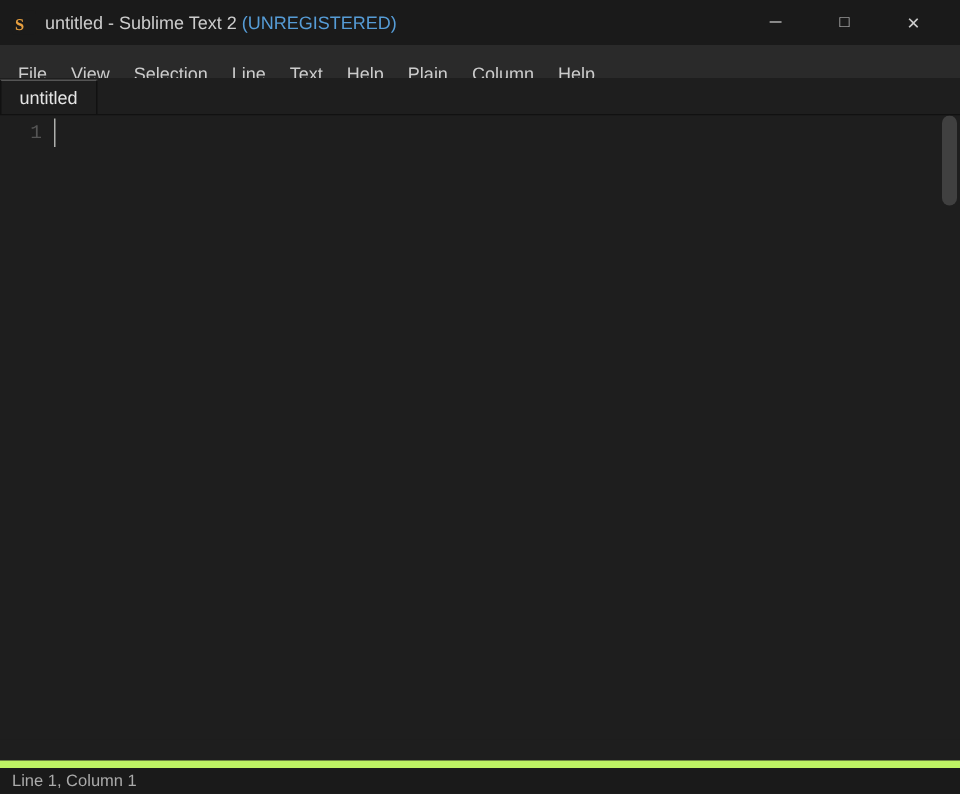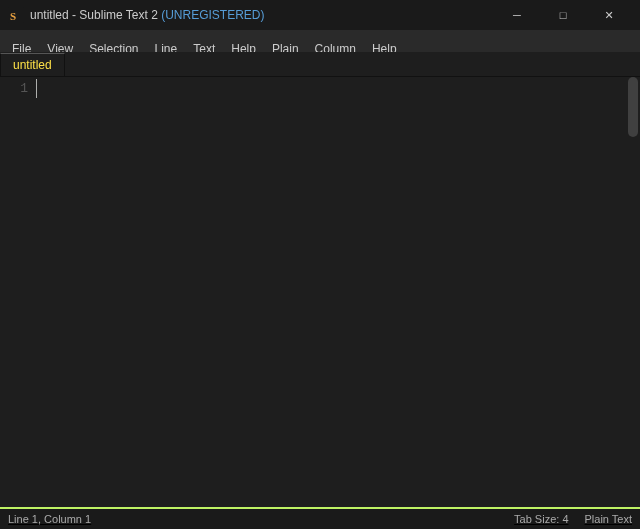--- a/index.html
+++ b/index.html
@@ -94,21 +94,21 @@
       background: #1e1e1e;
       height: 25px;
       display: flex;
       align-items: flex-end;
       flex-shrink: 0;
       border-bottom: 1px solid #111;
     }
 
     #active-tab {
       background: #1e1e1e;
-      color: #fde047;
+      color: #e5e5e5;
       font-size: 12px;
       padding: 4px 12px;
       border-top: 1px solid #555;
       border-left: 1px solid #111;
       border-right: 1px solid #111;
       cursor: pointer;
       white-space: nowrap;
       display: flex;
       align-items: center;
       gap: 8px;
@@ -170,22 +170,21 @@
 
     
     #status-bar {
       background: #1a1a1a;
       height: 22px;
       display: flex;
       align-items: center;
       justify-content: space-between;
       padding: 0 8px;
       flex-shrink: 0;
-      border-top: 2px solid #bef264;
-      text-decoration: underline;
+      border-top: 5px solid #bef264;
     }
 
     #status-left {
       color: #aaaaaa;
       font-size: 11px;
     }
 
     #status-right {
       display: flex;
       gap: 16px;
@@ -264,17 +263,13 @@
     <div id="scrollbar-thumb"></div>
   </div>
 </div>
 
 <div id="scrollbar-h-container">
   <div id="scrollbar-h-track"></div>
 </div>
 
 <div id="status-bar">
   <span id="status-left">Line 1, Column 1</span>
-  <div id="status-right">
-    <span class="status-item">Tab Size: 4</span>
-    <span class="status-item">Plain Text</span>
-  </div>
 </div>
 
 </body></html>

